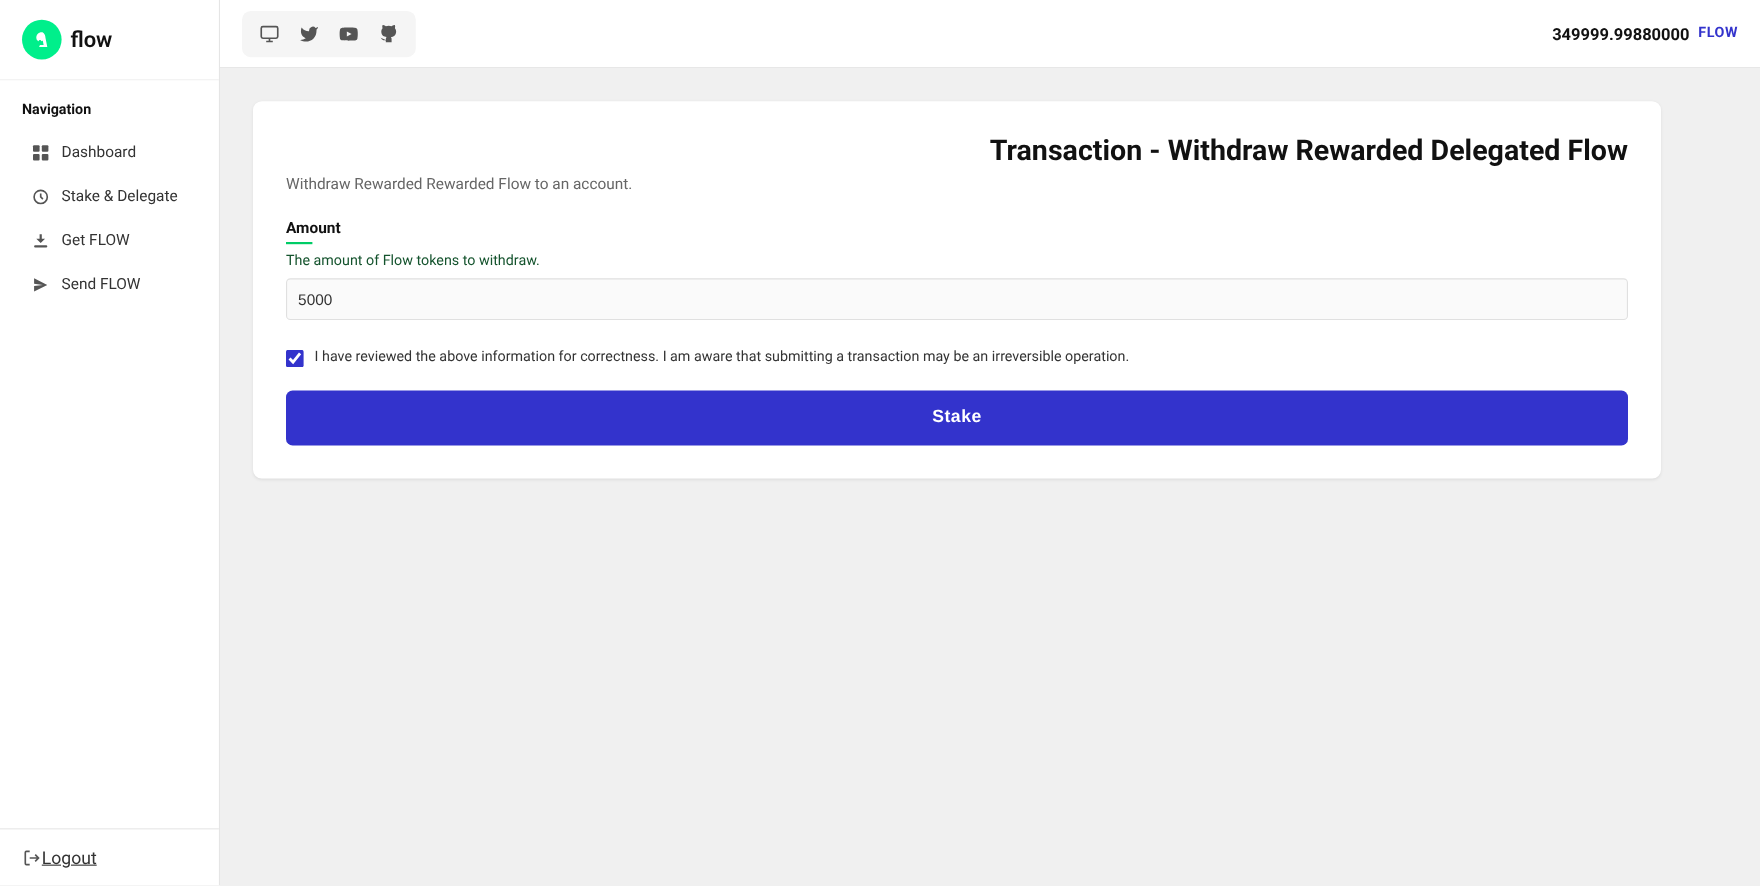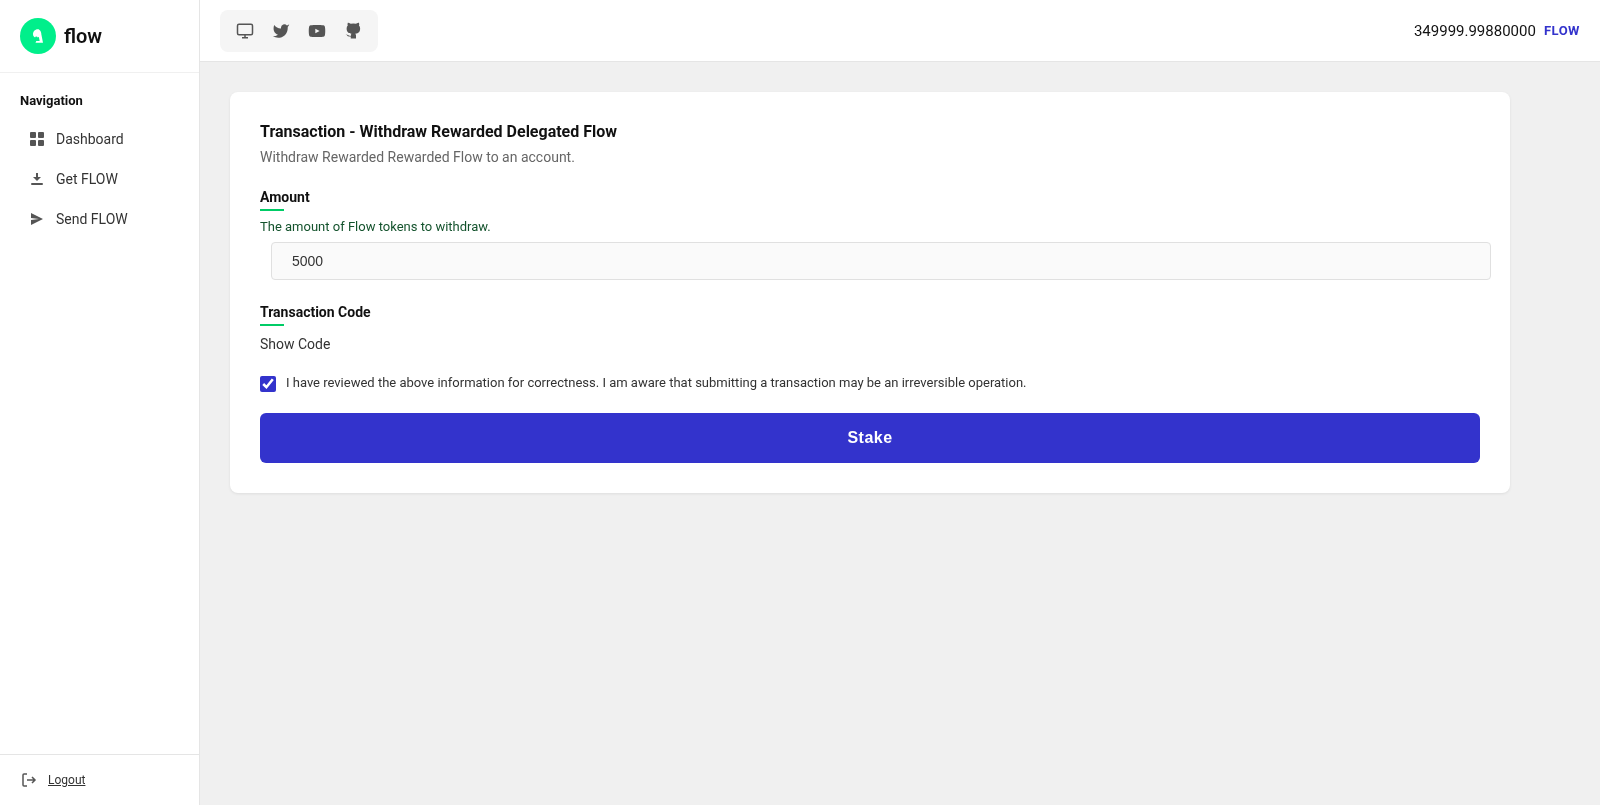--- a/index.html
+++ b/index.html
@@ -56,23 +56,22 @@
       margin: 2px 8px;
     }
     .nav-icon { width: 18px; height: 18px; display: flex; align-items: center; justify-content: center; color: #555; }
     .sidebar-footer {
       border-top: 1px solid #e5e5e5;
       padding: 16px 20px;
     }
     .logout-item {
       display: flex;
       align-items: center;
-      gap: 10px;
-      cursor: pointer;
-      font-size: 12px;
+      cursor: pointer;
+      font-size: 16px;
       color: #333;
       text-decoration: underline;
     }
 
     
     .main {
       flex: 1;
       display: flex;
       flex-direction: column;
       overflow: auto;
@@ -107,21 +106,21 @@
       color: #555;
       font-size: 16px;
     }
     .balance-area {
       display: flex;
       align-items: center;
       gap: 8px;
       font-size: 15px;
     }
     .balance-amount {
-      font-weight: 400;
+      font-weight: 700;
       color: #111;
       font-size: 15px;
       text-align: center;
     }
     .balance-currency {
       font-weight: 700;
       color: #3333cc;
       font-size: 13px;
       letter-spacing: 0.5px;
     }
@@ -133,24 +132,25 @@
       background: #f0f0f0;
     }
     .card {
       background: #fff;
       border-radius: 8px;
       padding: 30px;
       max-width: 1280px;
       box-shadow: 0 1px 3px rgba(0,0,0,0.08);
     }
     .page-title {
-      font-size: 16px;
+      font-size: 26px;
       font-weight: 700;
       color: #111;
       margin-bottom: 8px;
+      text-align: right;
     }
     .page-subtitle {
       font-size: 14px;
       color: #666;
       margin-bottom: 24px;
     }
     .field-label {
       font-size: 14px;
       font-weight: 700;
       color: #111;
@@ -162,29 +162,28 @@
       background: #00cc66;
       margin-bottom: 8px;
     }
     .field-description {
       font-size: 13px;
       color: #14532d;
       margin-bottom: 8px;
     }
     .field-input {
       width: 100%;
-      padding: 10px 20px;
+      padding: 10px 10px;
       border: 1px solid #e0e0e0;
       border-radius: 4px;
       font-size: 14px;
       color: #333;
       background: #fafafa;
       margin-bottom: 24px;
       outline: none;
-      margin-left: 11px;
     }
 
     .transaction-code-section { margin-bottom: 20px; }
     .show-code-link {
       font-size: 14px;
       color: #333;
       cursor: pointer;
     }
 
     .checkbox-row {
@@ -242,20 +241,29 @@
         <svg width="16" height="16" viewBox="0 0 16 16" fill="currentColor">
           <rect x="1" y="1" width="6" height="6" rx="1"></rect>
           <rect x="9" y="1" width="6" height="6" rx="1"></rect>
           <rect x="1" y="9" width="6" height="6" rx="1"></rect>
           <rect x="9" y="9" width="6" height="6" rx="1"></rect>
         </svg>
       </span>
       <span>Dashboard</span>
     </div>
 
+    <div class="nav-item">
+      <span class="nav-icon">
+        <svg width="16" height="16" viewBox="0 0 16 16" fill="none" stroke="currentColor" stroke-width="1.5">
+          <circle cx="8" cy="8" r="6"></circle>
+          <path d="M8 5v3l2 2"></path>
+        </svg>
+      </span>
+      <span>Stake &amp; Delegate</span>
+    </div>
 
     <div class="nav-item">
       <span class="nav-icon">
         <svg width="16" height="16" viewBox="0 0 16 16" fill="currentColor">
           <path d="M8 10L4 6h3V2h2v4h3L8 10z"></path>
           <rect x="2" y="12" width="12" height="2" rx="1"></rect>
         </svg>
       </span>
       <span>Get FLOW</span>
     </div>
@@ -323,25 +331,20 @@
 
       
       <div>
         <div class="field-label">Amount</div>
         <div class="field-underline"></div>
         <div class="field-description">The amount of Flow tokens to withdraw.</div>
         <input type="text" class="field-input" value="5000" style="">
       </div>
 
       
-      <div class="transaction-code-section">
-        <div class="field-label">Transaction Code</div>
-        <div class="field-underline"></div>
-        <span class="show-code-link">Show Code</span>
-      </div>
 
       
       <div class="checkbox-row">
         <input type="checkbox" class="checkbox-input" checked="" id="review-cb" style="">
         <label class="checkbox-label" for="review-cb">I have reviewed the above information for correctness. I am aware that submitting a transaction may be an irreversible operation.</label>
       </div>
 
       
       <button class="submit-btn">Stake</button>
     </div>

